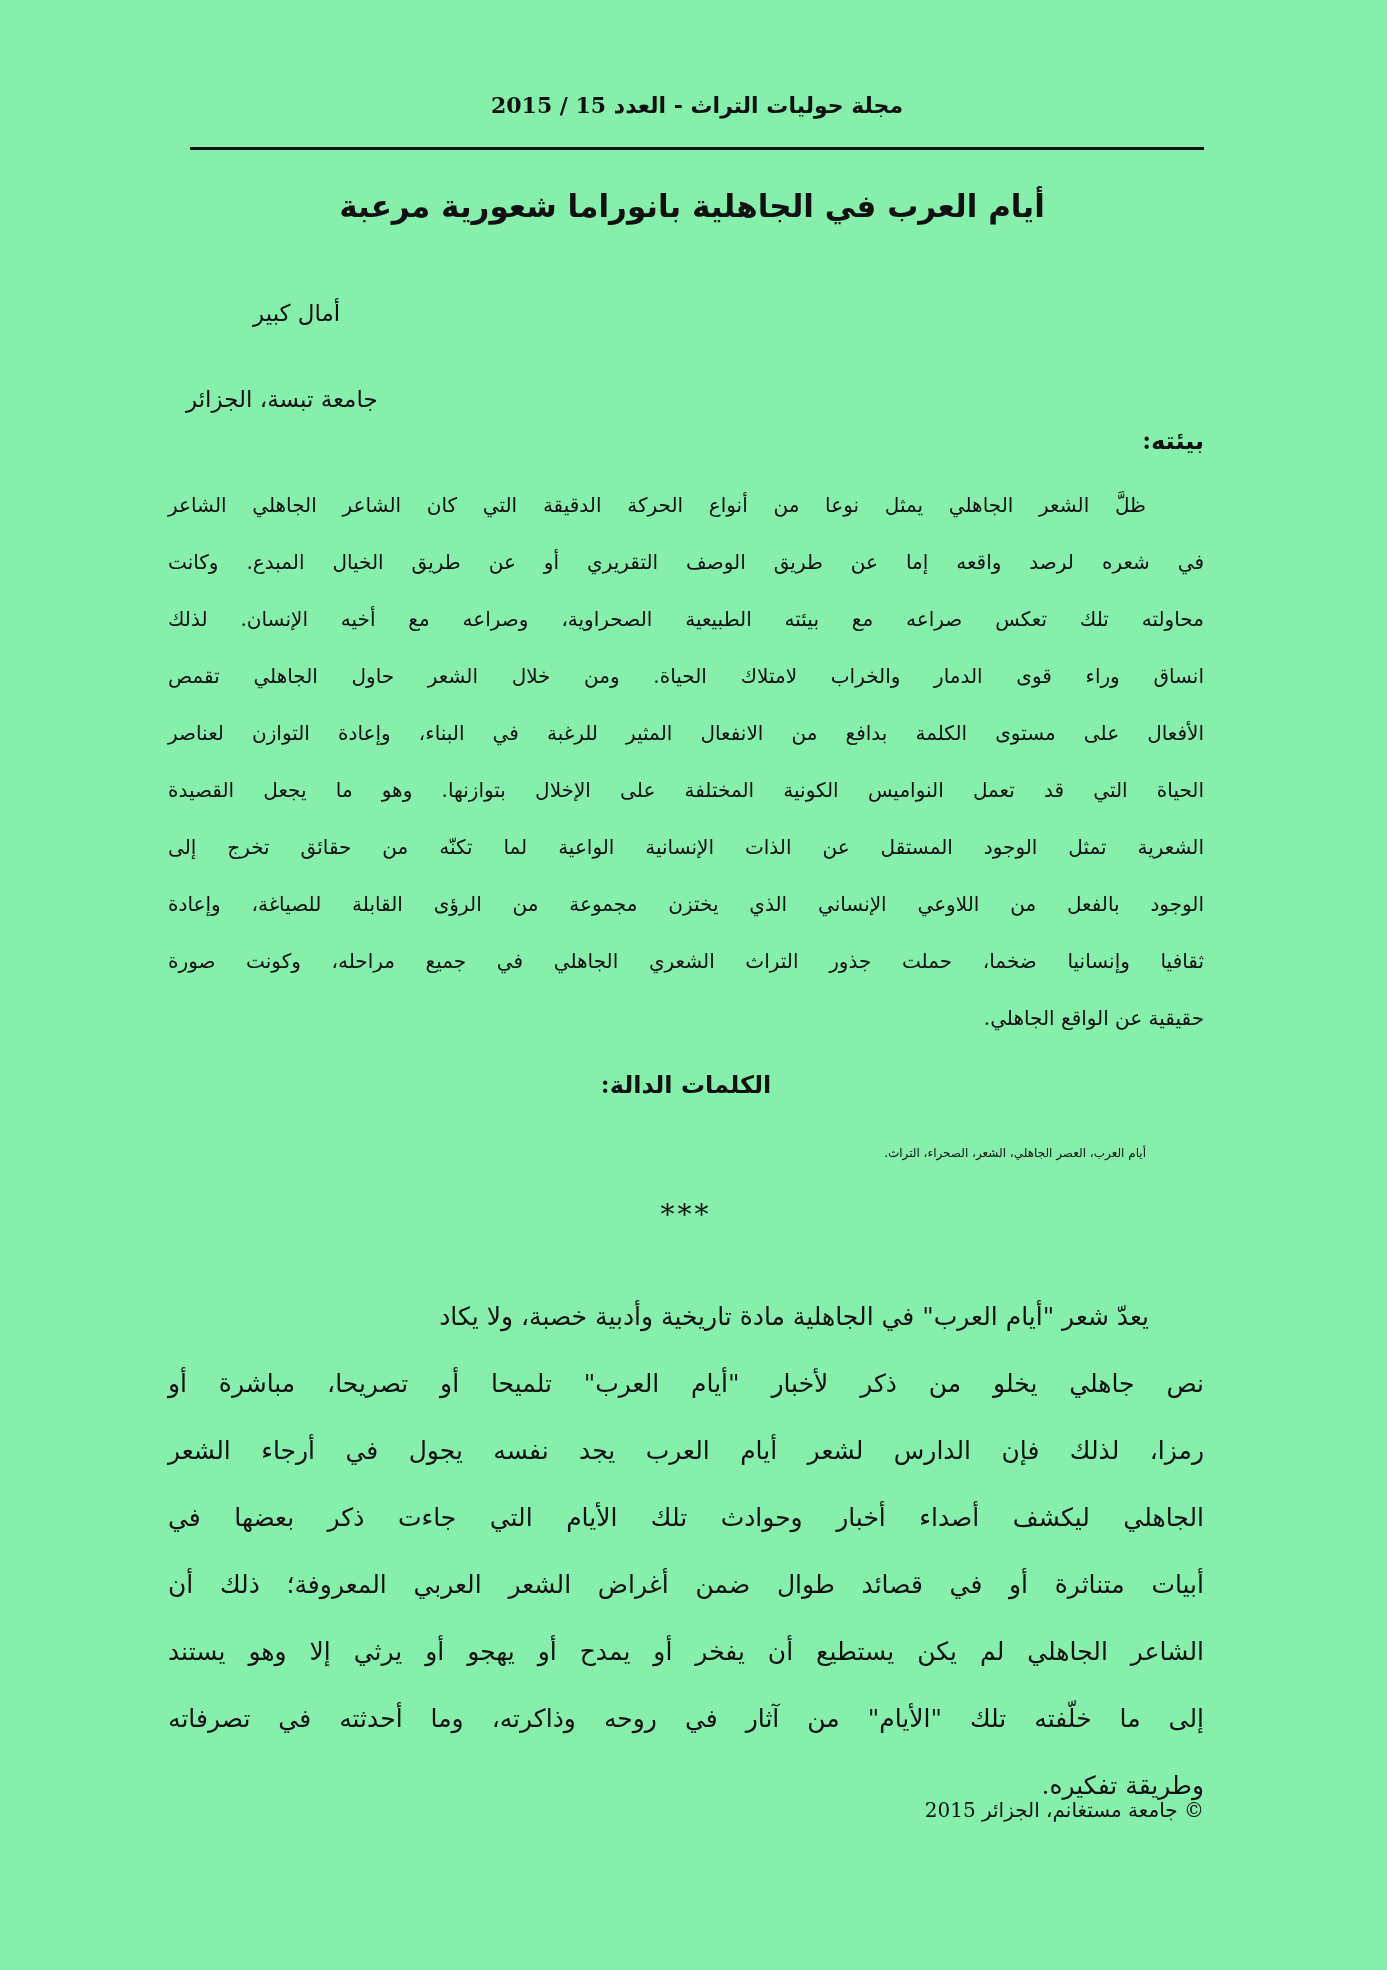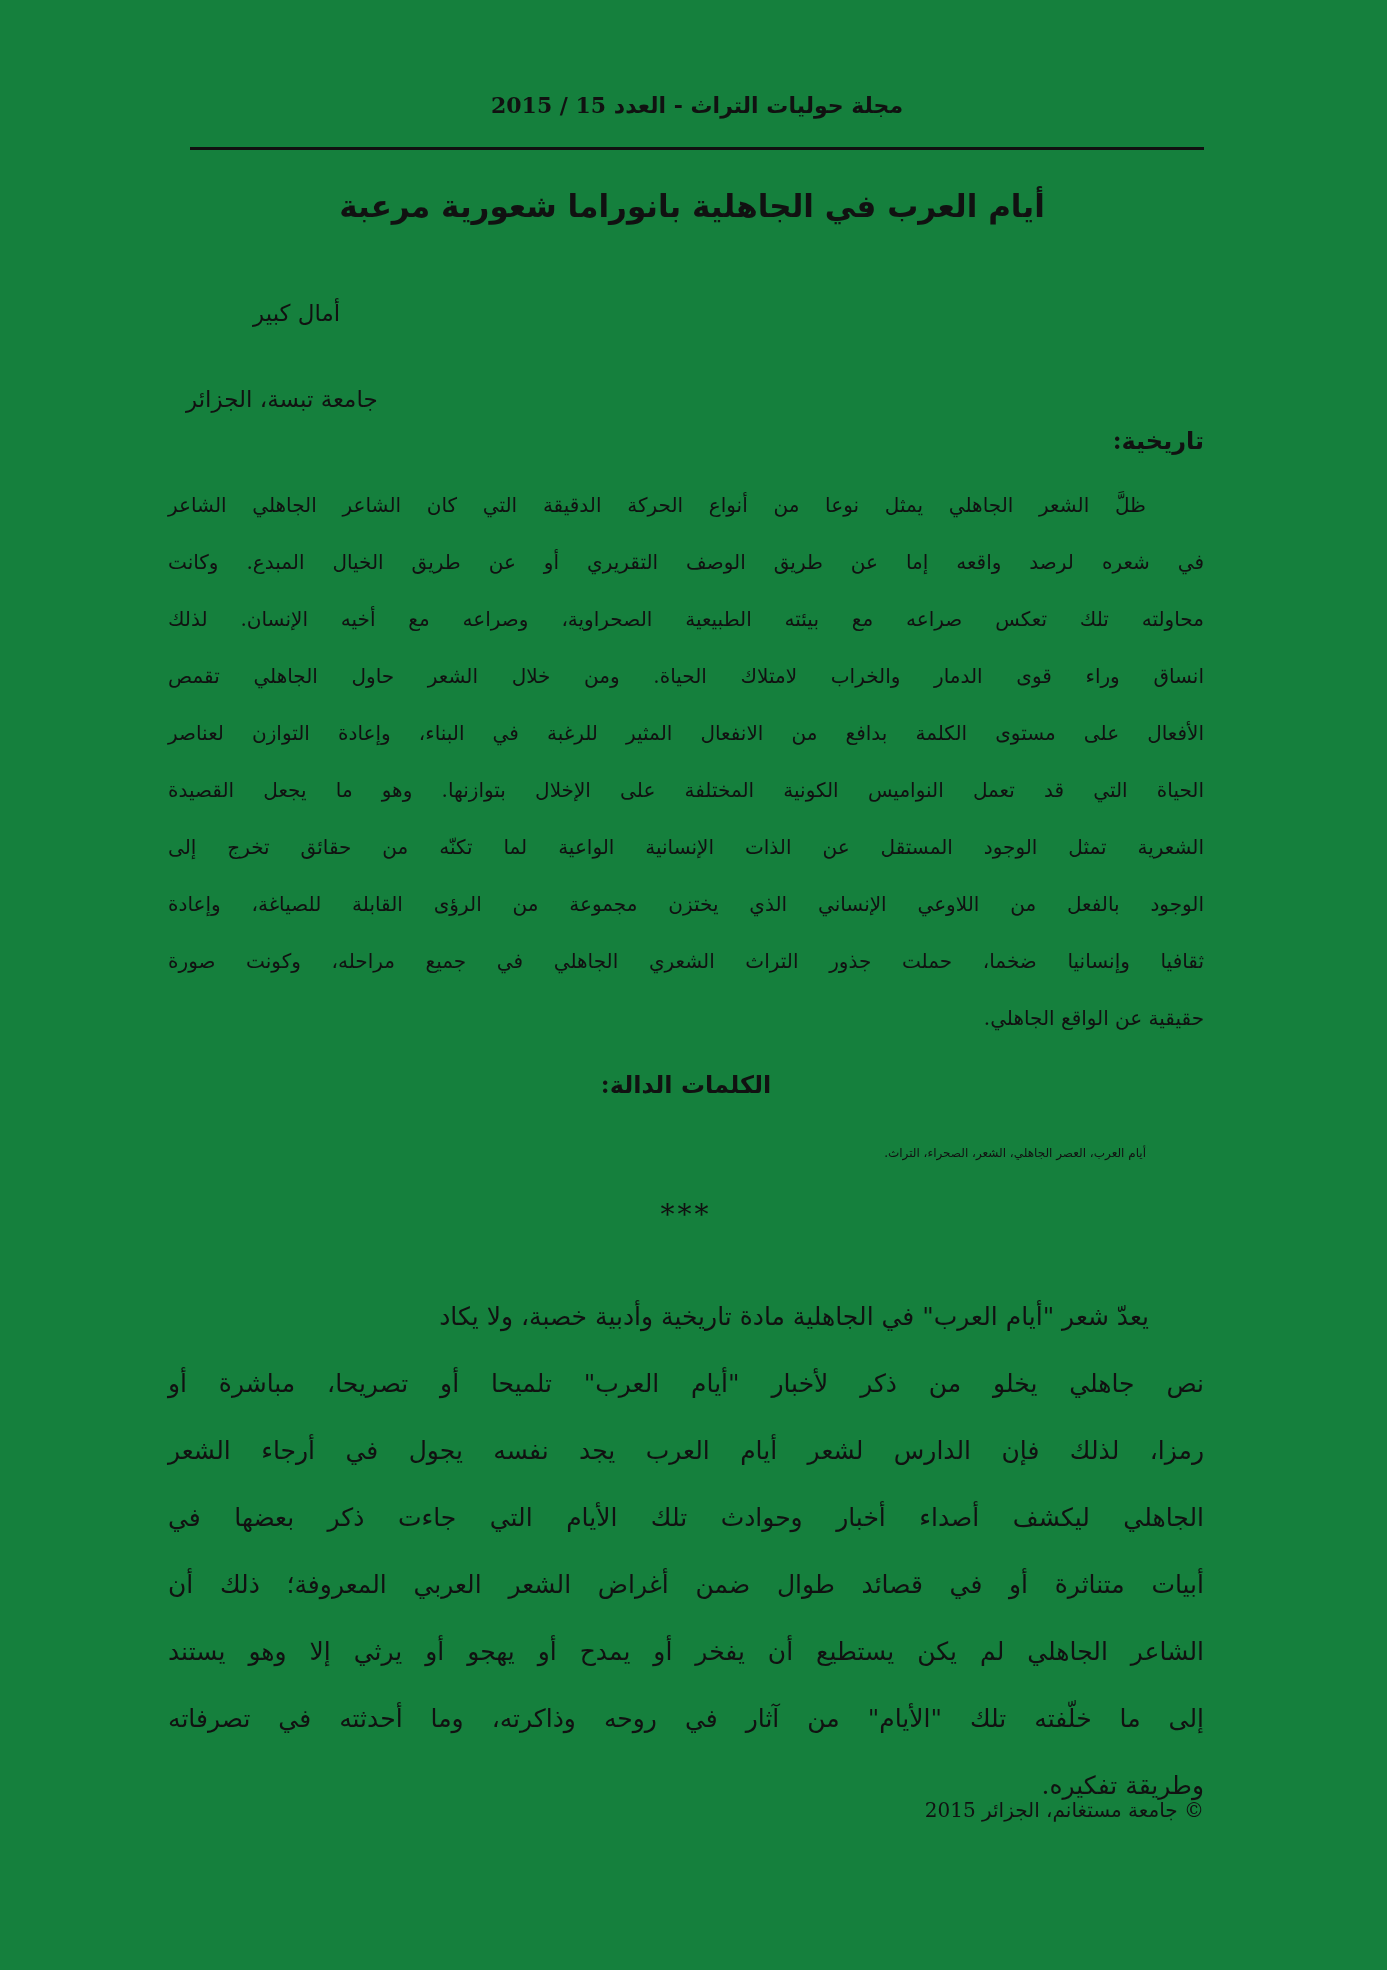--- a/index.html
+++ b/index.html
@@ -1,20 +1,20 @@
 <!DOCTYPE html>
 <html lang="ar" dir="rtl"><head>
 <meta charset="utf-8">
 <style>
   html, body { margin: 0; padding: 0; background: #ffffff; }
   .page {
     position: relative;
     width: 1387px;
     height: 1970px;
-    background: #15803d;
+    background: #86efac;
     color: #111111;
     font-family: "DejaVu Serif", "DejaVu Sans", sans-serif;
     direction: rtl;
     overflow: hidden;
   }
   .running-head {
     position: absolute; top: 92px; left: 190px; width: 1014px;
     text-align: center; font-size: 22px; font-weight: bold;
   }
   .rule {
@@ -76,21 +76,21 @@
   <div class="running-head">مجلة حوليات التراث - العدد 15 / 2015</div>
 
   <div class="rule"></div>
 
   <h1 class="title">أيام العرب في الجاهلية بانوراما شعورية مرعبة</h1>
 
   <div class="author">أمال كبير</div>
 
   <div class="affiliation">جامعة تبسة، الجزائر</div>
 
-  <div class="abs-heading">تاريخية:</div>
+  <div class="abs-heading">بيئته:</div>
 
   <div class="abs-body para">
       <div class="pline para-first">ظلَّ الشعر الجاهلي يمثل نوعا من أنواع الحركة الدقيقة التي كان الشاعر الجاهلي الشاعر</div>
       <div class="pline">في شعره لرصد واقعه إما عن طريق الوصف التقريري أو عن طريق الخيال المبدع. وكانت</div>
       <div class="pline">محاولته تلك تعكس صراعه مع بيئته الطبيعية الصحراوية، وصراعه مع أخيه الإنسان. لذلك</div>
       <div class="pline">انساق وراء قوى الدمار والخراب لامتلاك الحياة. ومن خلال الشعر حاول الجاهلي تقمص</div>
       <div class="pline">الأفعال على مستوى الكلمة بدافع من الانفعال المثير للرغبة في البناء، وإعادة التوازن لعناصر</div>
       <div class="pline">الحياة التي قد تعمل النواميس الكونية المختلفة على الإخلال بتوازنها. وهو ما يجعل القصيدة</div>
       <div class="pline">الشعرية تمثل الوجود المستقل عن الذات الإنسانية الواعية لما تكنّه من حقائق تخرج إلى</div>
       <div class="pline">الوجود بالفعل من اللاوعي الإنساني الذي يختزن مجموعة من الرؤى القابلة للصياغة، وإعادة</div>

